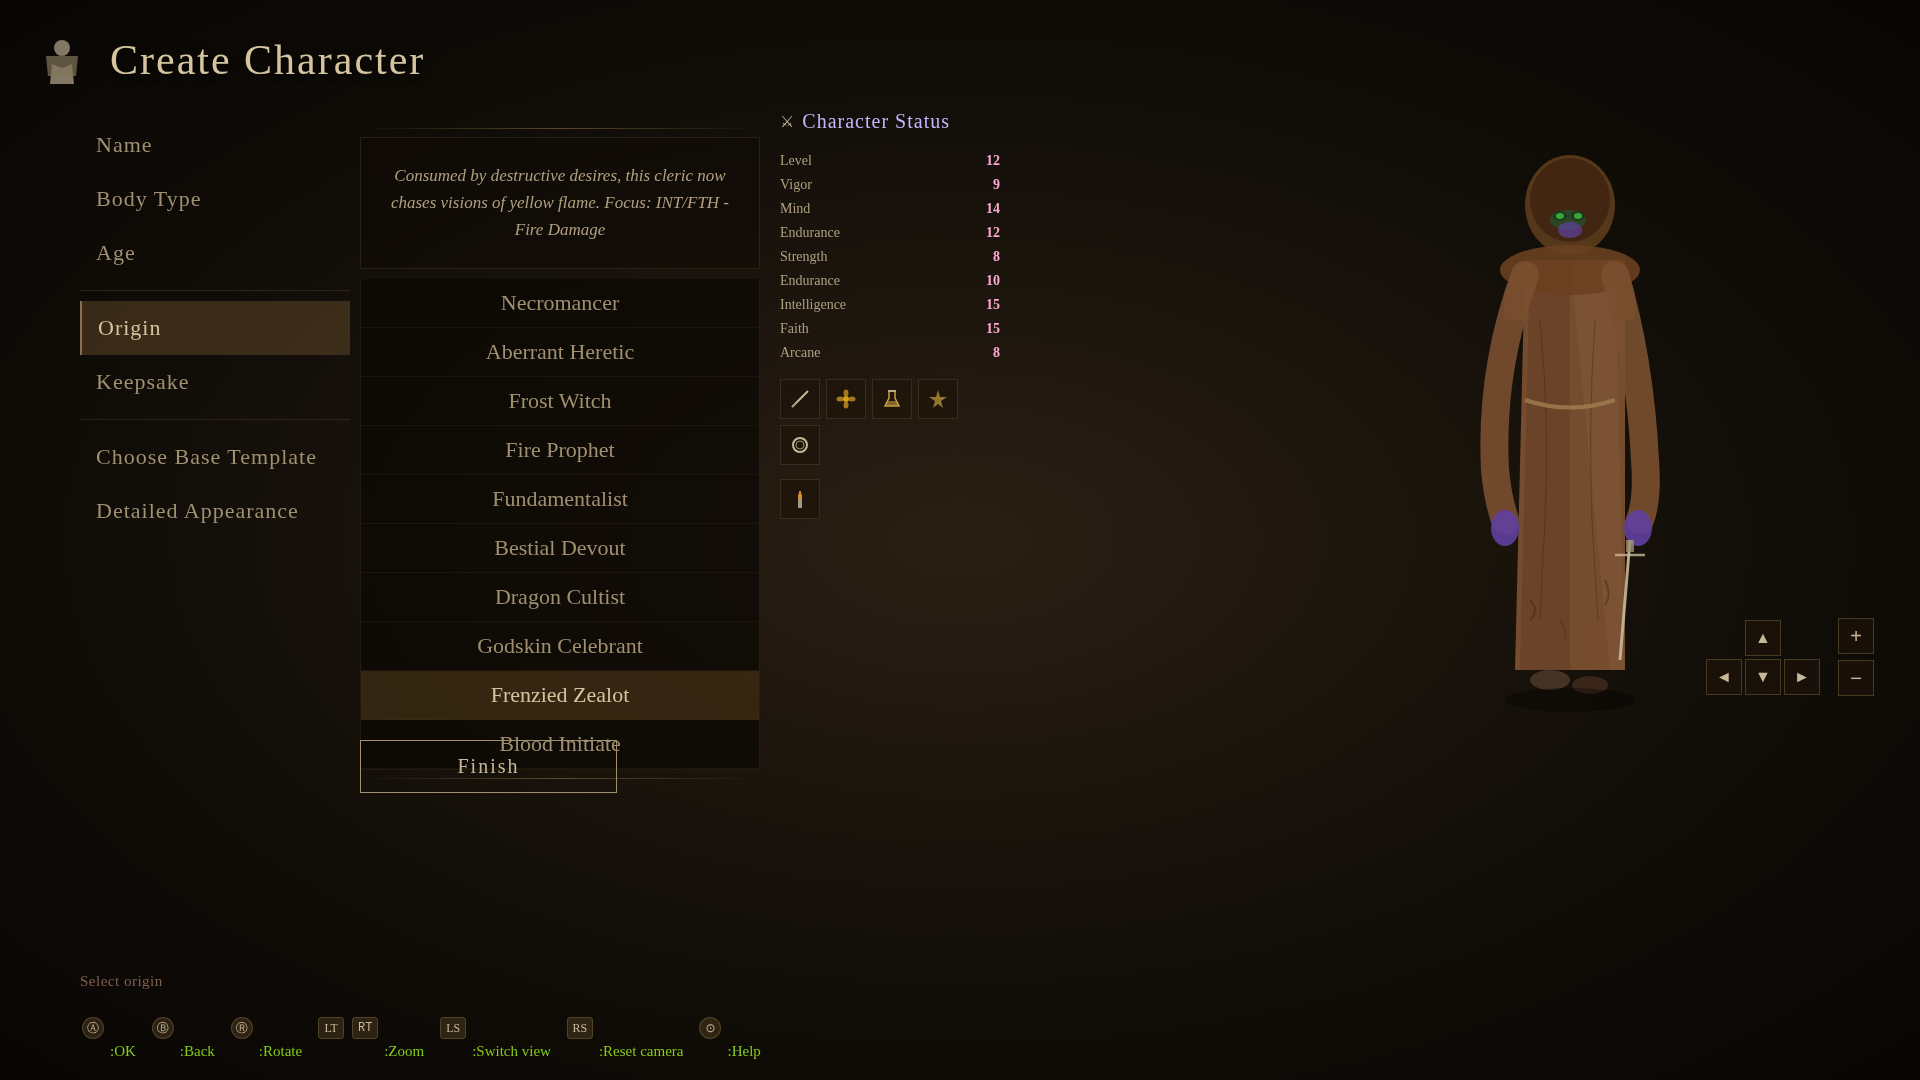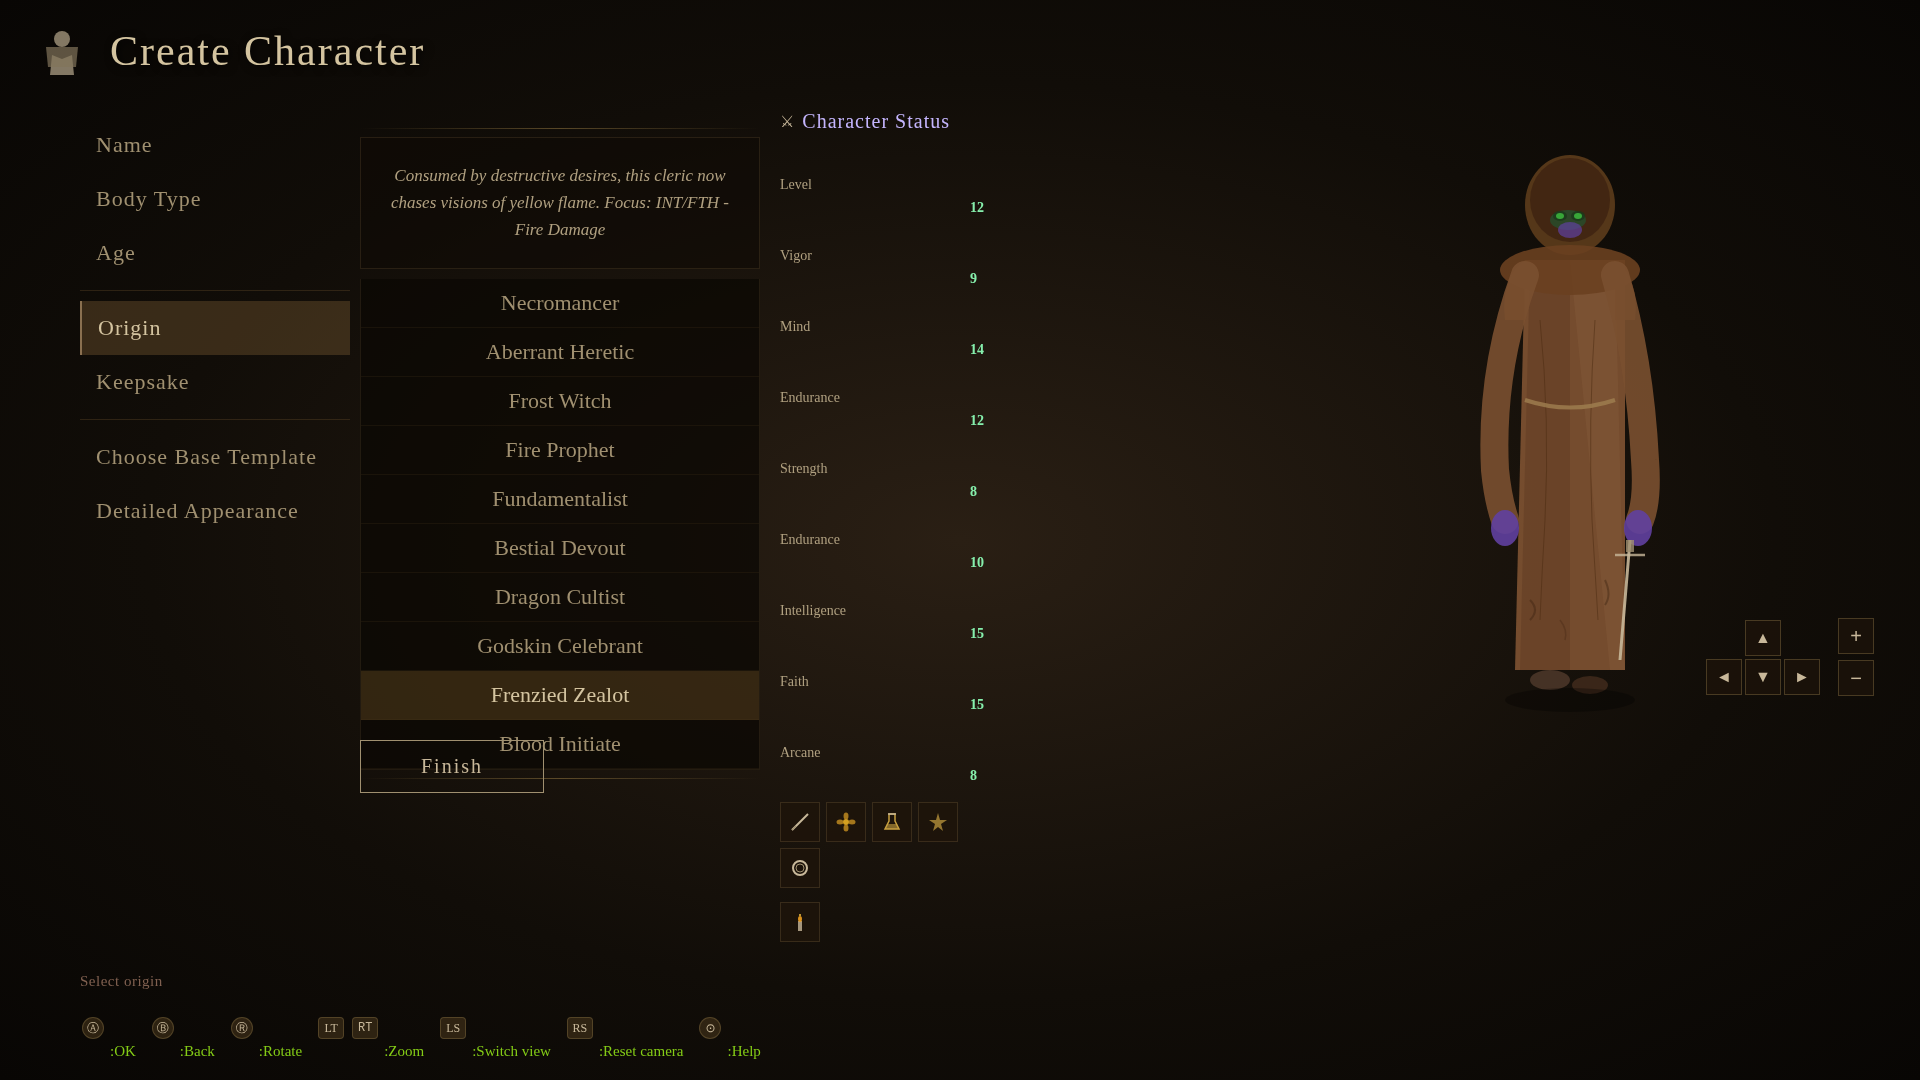--- a/index.html
+++ b/index.html
@@ -27,21 +27,21 @@
       position: relative;
       z-index: 1;
       width: 1920px;
       height: 1080px;
     }
 
     
     .header {
       display: flex;
       align-items: center;
-      padding: 23px 34px;
+      padding: 32px 34px;
       gap: 20px;
     }
 
     .header-icon {
       width: 56px;
       height: 56px;
       display: flex;
       align-items: center;
       justify-content: center;
       opacity: 0.8;
@@ -139,21 +139,21 @@
       height: 1px;
       background: linear-gradient(to right, transparent, rgba(160, 130, 70, 0.5), transparent);
       margin: 8px 0;
     }
 
     
     .finish-button {
       position: absolute;
       left: 360px;
       top: 740px;
-      width: 184px;
+      width: 257px;
       padding: 14px 32px;
       background: transparent;
       border: 1px solid #a09070;
       color: #c8b89a;
       font-size: 20px;
       font-family: 'Georgia', serif;
       cursor: pointer;
       letter-spacing: 2px;
       text-align: center;
     }
@@ -191,24 +191,24 @@
       padding: 4px 0;
       font-size: 14px;
       color: #b0a080;
     }
 
     .stat-name {
       color: #b0a080;
     }
 
     .stat-value {
-      color: #86efac;
+      color: #f9a8d4;
       font-weight: bold;
       min-width: 30px;
-      margin-top: 47px;
+      text-align: right;
     }
 
     
     .equipment-row {
       display: flex;
       gap: 6px;
       margin-top: 14px;
       flex-wrap: wrap;
     }
 

